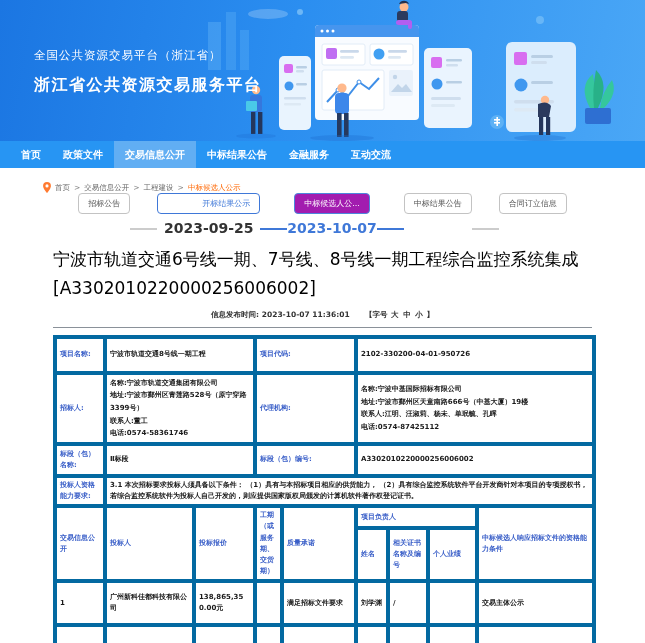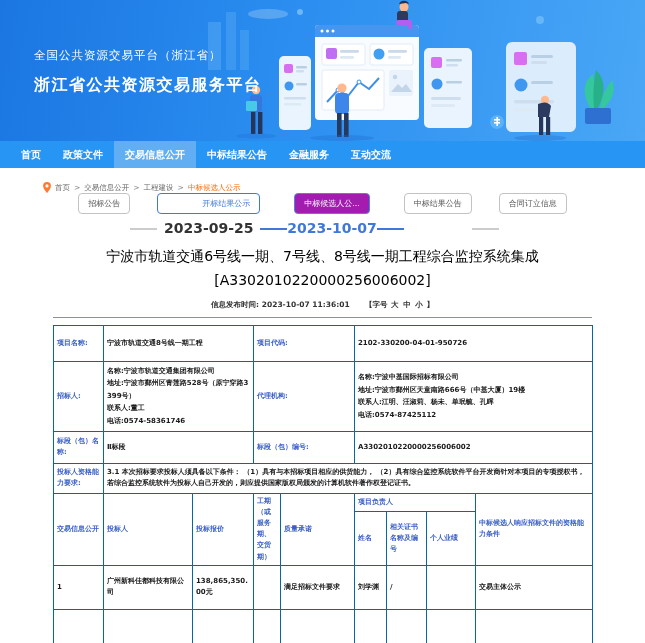--- a/index.html
+++ b/index.html
@@ -32,32 +32,32 @@
   .step { display: flex; flex-direction: column; align-items: center; }
   .step-box { font-size: 8px; padding: 4px 9px; border: 1px solid #c3c3c3; border-radius: 4px;
     color: #555; background: #fff; white-space: nowrap; cursor: pointer; }
   .step.done .step-box { border-color: #3f78d8; color: #3f78d8; padding-left: 44px; }
   .step.current .step-box { border-color: #4c86dc; background: #a21caf; color: #fff; }
   .step-date { margin-top: 6px; height: 10px; font-size: 14px; font-weight: 700; color: #333; }
   .step.current .step-date { color: #3f78d8; }
   .conn { width: 27px; height: 2px; background: #cccccc; margin-top: 11px; }
   .conn.blue { background: #3f78d8; }
 
-  .page-title { margin-top: 15px; text-align: center; font-size: 14px; font-weight: 500;
+  .page-title { margin-top: 15px; font-size: 17px; font-weight: 500;
     color: #000; line-height: 1.7; }
 
   .meta { margin-top: 7px; text-align: center; font-size: 7.5px; font-weight: 700; color: #333; }
   .meta .fs-opt { cursor: pointer; margin: 0 1px; }
   .meta-sep { display: inline-block; width: 10px; }
 
   .rule { margin-top: 7px; border: none; border-top: 1px solid #8a9199; }
 
   
   table { border-collapse: collapse; table-layout: fixed; width: 539px; margin-top: 7px; }
-  td { border: 1px solid #0369a1; font-size: 7px; line-height: 1.6; padding: 2px 3px;
+  td { border: 4px solid #0369a1; font-size: 7px; line-height: 1.6; padding: 2px 3px;
     vertical-align: middle; color: #1a1a1a; font-weight: 600; overflow: hidden; word-break: break-all; }
   td.lbl { color: #3a5fc8; font-weight: 700; }
   .cell-line { line-height: 1.8; }
 </style>
 </head>
 <body>
 
 <header class="banner">
   <svg class="banner-art" width="645" height="141" viewBox="0 0 645 141">
 

